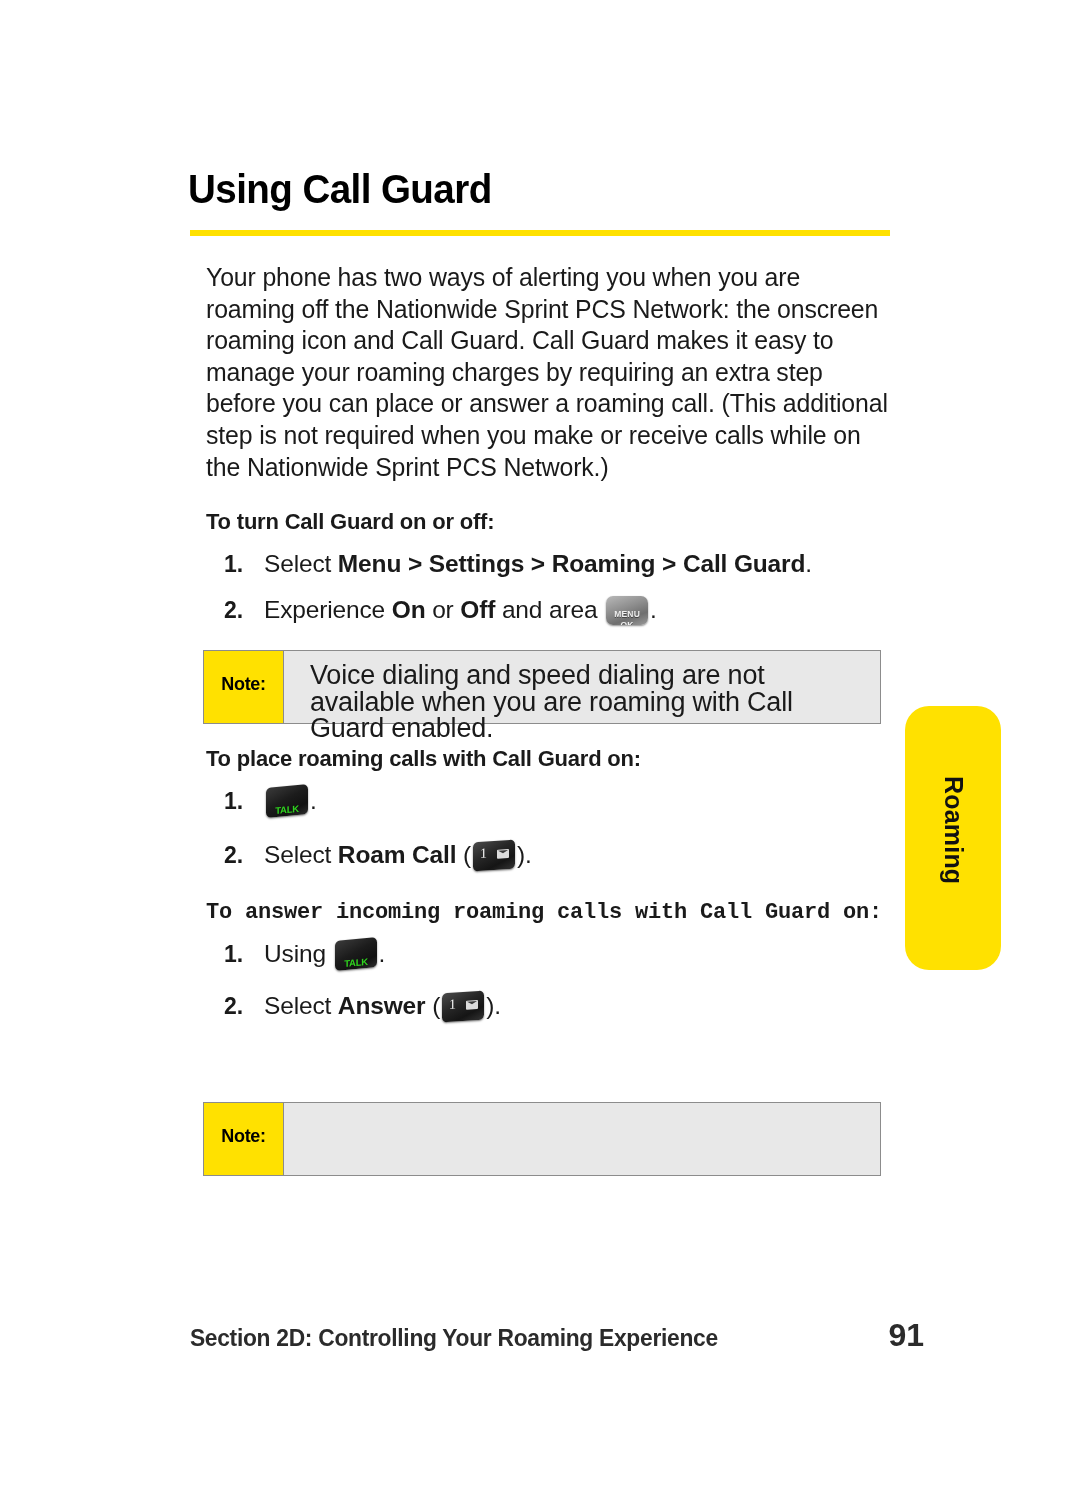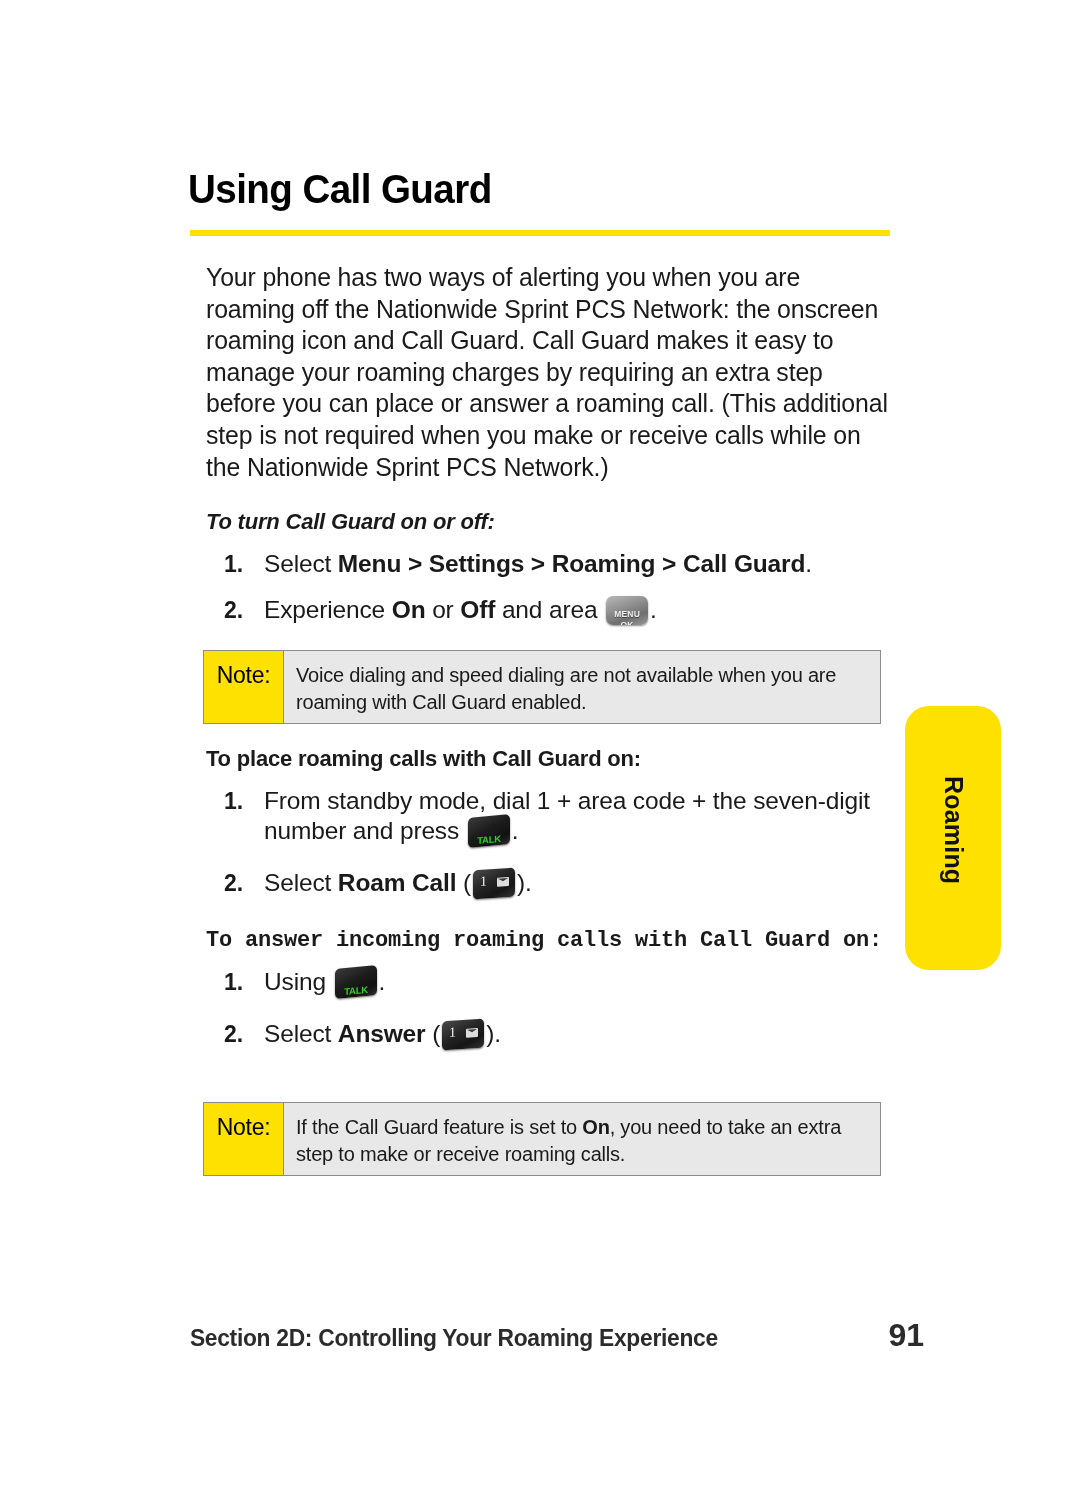--- a/index.html
+++ b/index.html
@@ -222,28 +222,29 @@
     width: 80px;
     flex: 0 0 80px;
     border-right: 1px solid #8c8c8c;
     display: flex;
     align-items: flex-start;
     justify-content: center;
     padding-top: 11px;
     box-sizing: border-box;
   }
   .note-label span {
-    font-size: 23px;
-    font-weight: normal;
+    font-size: 18px;
+    font-weight: bold;
     color: #000000;
     letter-spacing: -0.3px;
+    margin-top: 12px;
   }
   .note-body {
-    padding: 11px 14px 12px 12px;
-    font-size: 20px;
+    padding: 11px 14px 12px 26px;
+    font-size: 27px;
     line-height: 26.5px;
     color: #1a1a1a;
     letter-spacing: -0.2px;
   }
   .note-body b { font-weight: bold; }
 
   #note1 {
     position: absolute;
     left: 203px;
     top: 650px;
@@ -291,39 +292,39 @@
     <span class="side-tab-label">Roaming</span>
   </div>
 
   <div class="title">Using Call Guard</div>
   <div class="title-rule"></div>
 
   <div class="content">
 
     <div class="para">Your phone has two ways of alerting you when you are roaming off the Nationwide Sprint PCS Network: the onscreen roaming icon and Call Guard. Call Guard makes it easy to manage your roaming charges by requiring an extra step before you can place or answer a roaming call. (This additional step is not required when you make or receive calls while on the Nationwide Sprint PCS Network.)</div>
 
-    <div class="subhead" style="margin-top:26px;font-style:italic;">To turn Call Guard on or off:</div>
+    <div class="subhead" style="margin-top:26px;">To turn Call Guard on or off:</div>
     <ol class="steps">
       <li>
         <span class="num">1.</span>
         <span>Select </span><b>Menu</b><b> &gt; </b><b>Settings</b><b> &gt; </b><b>Roaming</b><b> &gt; </b><b>Call Guard</b><span>.</span>
       </li>
       <li>
         <span class="num">2.</span>
         <span>Experience </span><b>On</b><span> or </span><b>Off</b><span> and area </span><span class="key key-menu"><span class="kl1">MENU</span><span class="kl2">OK</span></span><span>.</span>
       </li>
     </ol>
 
     <div style="height:112px;"></div>
 
     <div class="subhead" style="margin-top:7px;">To place roaming calls with Call Guard on:</div>
     <ol class="steps">
       <li style="width:660px;">
         <span class="num">1.</span>
-        <span>From standby mode, dial 1 + area code + the seven-digit number and press </span><span class="key key-talk"><span class="klabel">TALK</span></span><span>.</span>
+        <span class="key key-talk"><span class="klabel">TALK</span></span><span>.</span>
       </li>
       <li style="margin-top:22px;">
         <span class="num">2.</span>
         <span>Select </span><b>Roam Call</b><span> (</span><span class="key key-one"><span class="kdigit">1</span><span class="kmail"></span></span><span>).</span>
       </li>
     </ol>
 
     <div class="subhead" style="margin-top:28px;font-family:Liberation Mono, monospace;">To answer incoming roaming calls with Call Guard on:</div>
     <ol class="steps">
       <li>
@@ -343,23 +344,20 @@
     </div>
     <div class="note-body">
       <span>Voice dialing and speed dialing are not available when you are roaming with Call Guard enabled.</span>
     </div>
   </div>
 
   <div class="note" id="note2">
     <div class="note-label">
       <span>Note:</span>
     </div>
-    <div class="note-body">
-      <span>If the Call Guard feature is set to </span><b>On</b><span>, you need to take an extra step to make or receive roaming calls.</span>
-    </div>
   </div>
 
   <div class="footer">
     <div class="footer-section">Section 2D: Controlling Your Roaming Experience</div>
     <div class="footer-page">91</div>
   </div>
 
 </div>
 
 </body></html>

